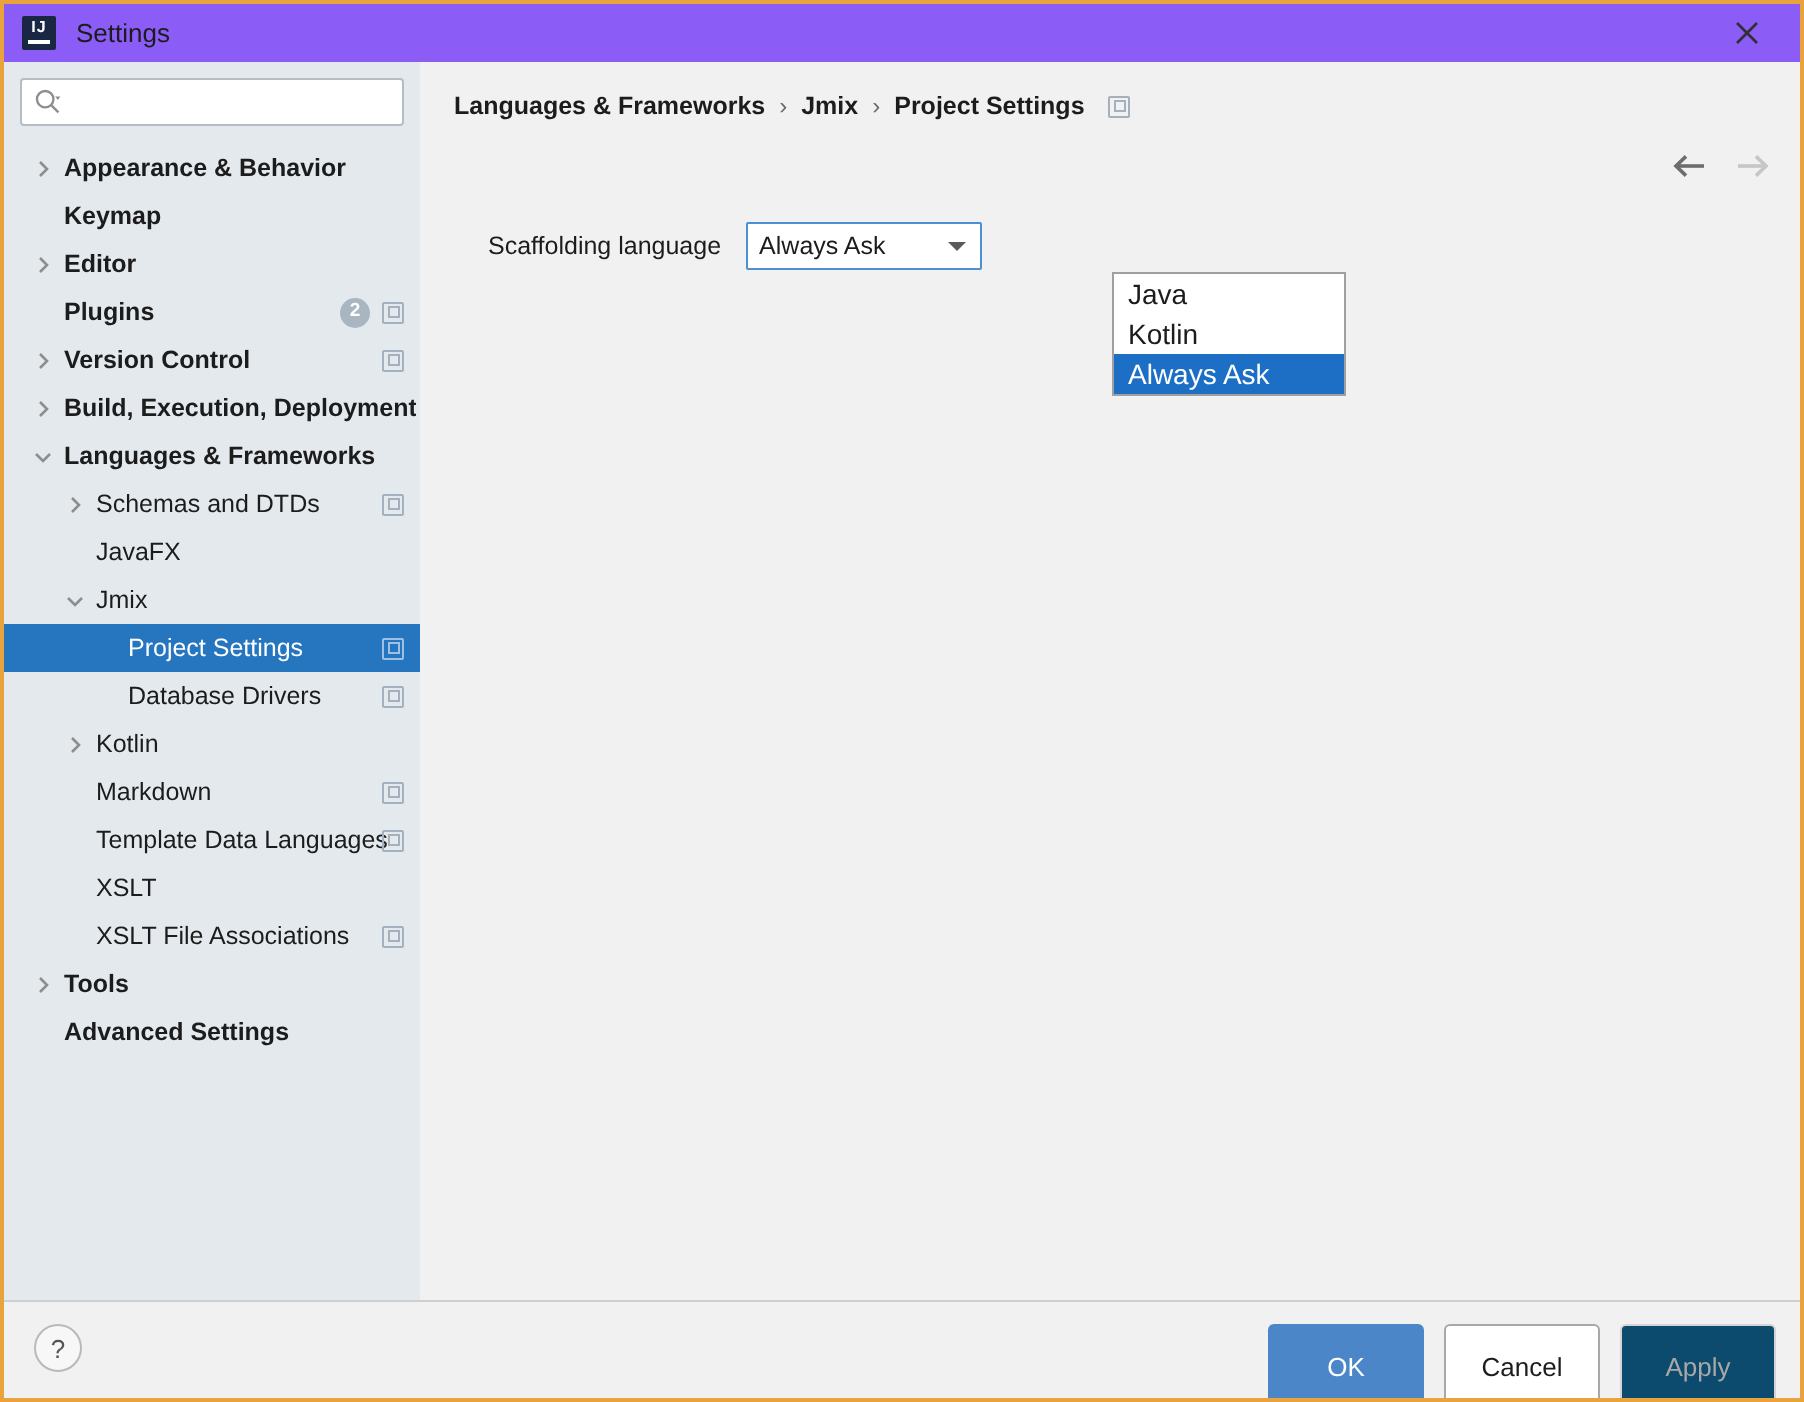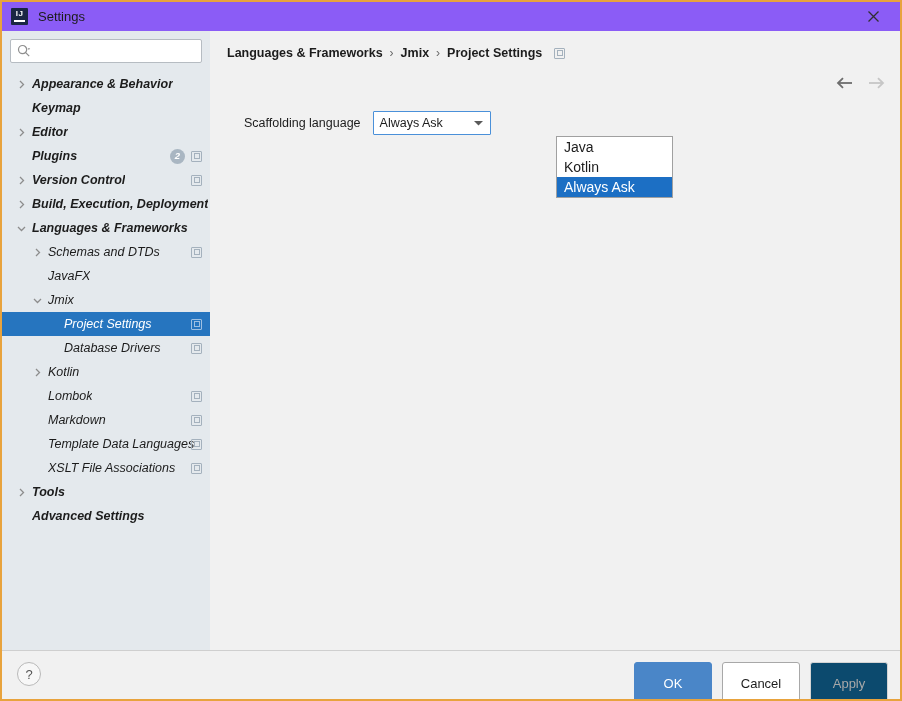--- a/index.html
+++ b/index.html
@@ -111,21 +111,20 @@
     outline: none;
     background: transparent;
     font-family: "Liberation Sans", sans-serif;
     font-size: 12px;
     color: #1c1c1c;
     width: 100%;
     margin-left: 4px;
   }
   #tree {
     margin-top: 9px;
-    font-style: italic;
   }
   .tree-row {
     position: relative;
     height: 24px;
     display: flex;
     align-items: center;
     font-size: 12.5px;
     color: #1c1c1c;
     cursor: default;
     box-sizing: border-box;
@@ -469,36 +468,33 @@
         </div>
         <div class="tree-row">
           <span class="chevron" style="left: 30px;">
             <svg width="11" height="11" viewBox="0 0 11 11">
               <path d="M4 2 L7.5 5.5 L4 9" stroke="#8d8d8d" stroke-width="1.3" fill="none"></path>
             </svg>
           </span>
           <span class="label" style="margin-left: 46px;">Kotlin</span>
         </div>
         <div class="tree-row">
-          <span class="label" style="margin-left: 46px;">Lombok</span>
-          <span class="trail">
-            <span class="panel-icon"></span>
-          </span>
-        </div>
-        <div class="tree-row">
           <span class="label" style="margin-left: 46px;">Markdown</span>
           <span class="trail">
             <span class="panel-icon"></span>
           </span>
         </div>
         <div class="tree-row">
           <span class="label" style="margin-left: 46px;">Template Data Languages</span>
           <span class="trail">
             <span class="panel-icon"></span>
           </span>
+        </div>
+        <div class="tree-row">
+          <span class="label" style="margin-left: 46px;">XSLT</span>
         </div>
         <div class="tree-row">
           <span class="label" style="margin-left: 46px;">XSLT File Associations</span>
           <span class="trail">
             <span class="panel-icon"></span>
           </span>
         </div>
         <div class="tree-row bold">
           <span class="chevron" style="left: 14px;">
             <svg width="11" height="11" viewBox="0 0 11 11">

